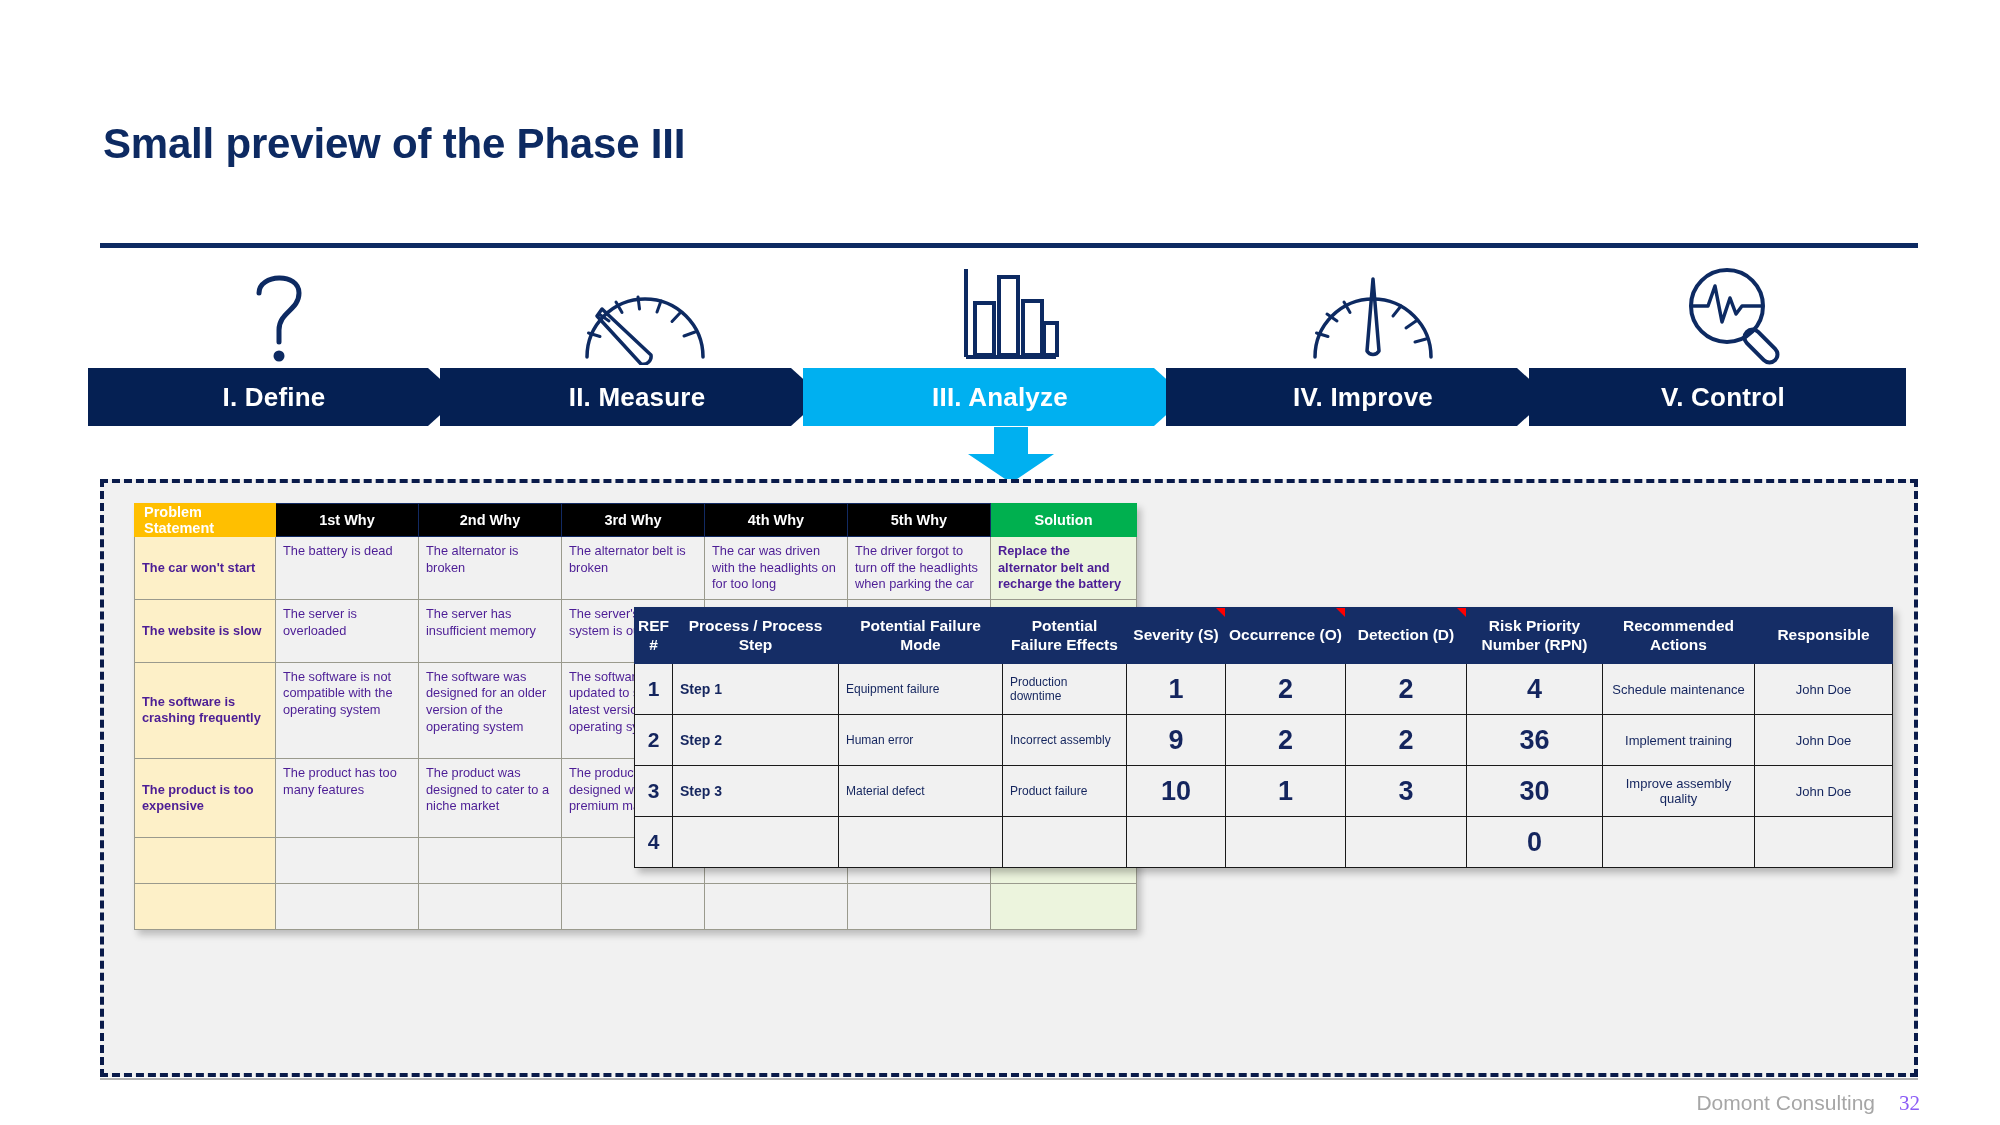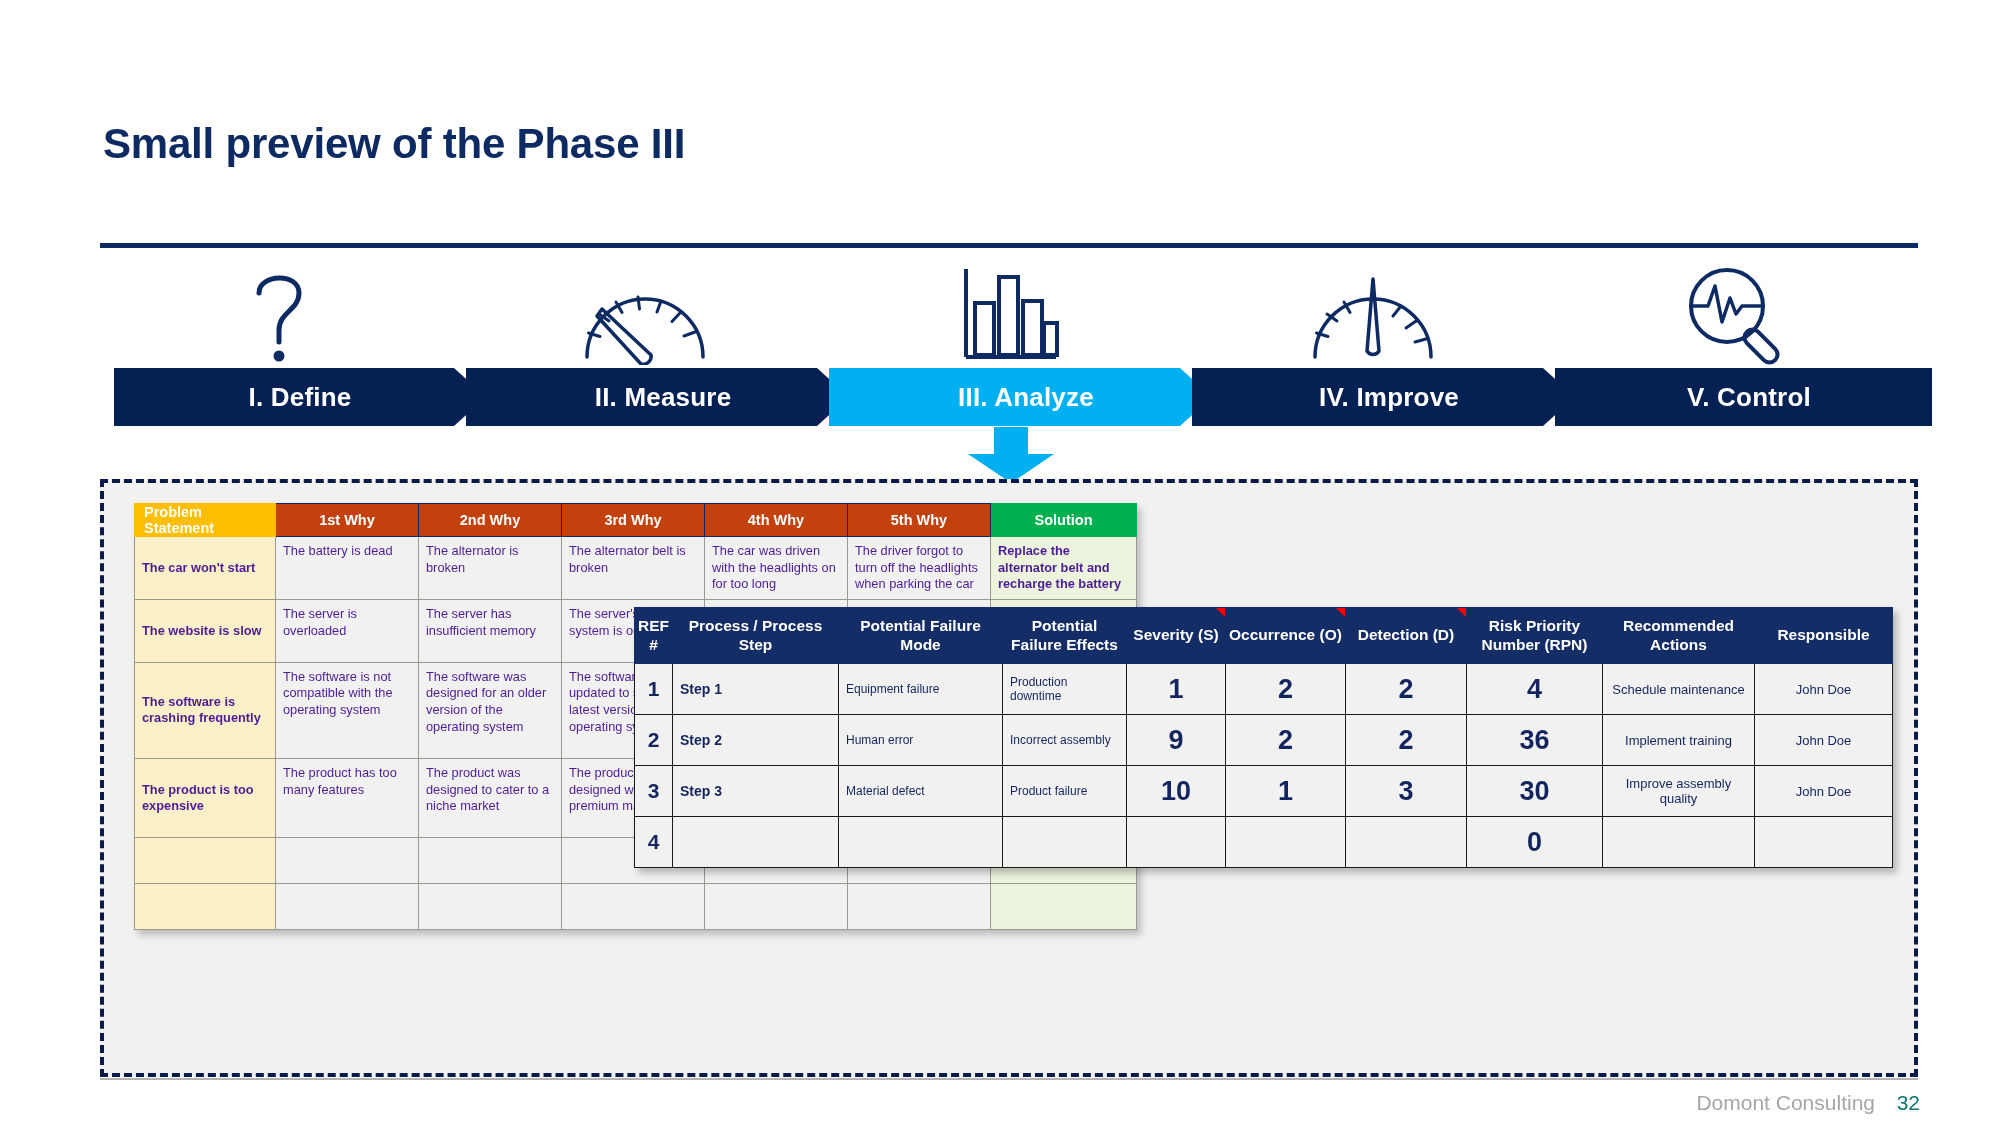--- a/index.html
+++ b/index.html
@@ -45,21 +45,21 @@
     flex: 1 1 0;
     display: flex;
     align-items: flex-end;
     justify-content: center;
   }
   .phase-icon-cell svg { display: block; }
 
   
   #phase-banner {
     position: absolute;
-    left: 114px;
+    left: 88px;
     top: 368px;
     width: 1818px;
     height: 58px;
   }
   .chev {
     position: absolute;
     top: 0;
     height: 58px;
     display: flex;
     align-items: center;
@@ -109,21 +109,21 @@
     padding: 6px 6px 6px 7px;
   }
   #five-whys-table thead th {
     height: 27px;
     padding: 0;
     vertical-align: middle;
     text-align: center;
     font-size: 14.5px;
     font-weight: bold;
     color: #ffffff;
-    background: #c2410c;
+    background: #000000;
     border: 1px solid #122a63;
   }
   #five-whys-table thead th.h-problem {
     background: #ffbf00;
     border-color: #ffbf00;
     color: #ffffff;
     text-align: left;
     padding-left: 9px;
     margin-top: 8px;
   }
@@ -238,21 +238,22 @@
     right: 125px;
     top: 1091px;
     font-size: 21px;
     color: #a6a6a6;
   }
   #footer-page {
     position: absolute;
     right: 80px;
     top: 1091px;
     font-size: 21px;
-    color: #0f766e;
+    color: #8b5cf6;
+    font-family: Liberation Serif, serif;
   }
 </style>
 </head>
 <body>
 
 <div id="slide-title">Small preview of the Phase III</div>
 
 <div id="top-rule"></div>
 
 <div id="phase-icons">

